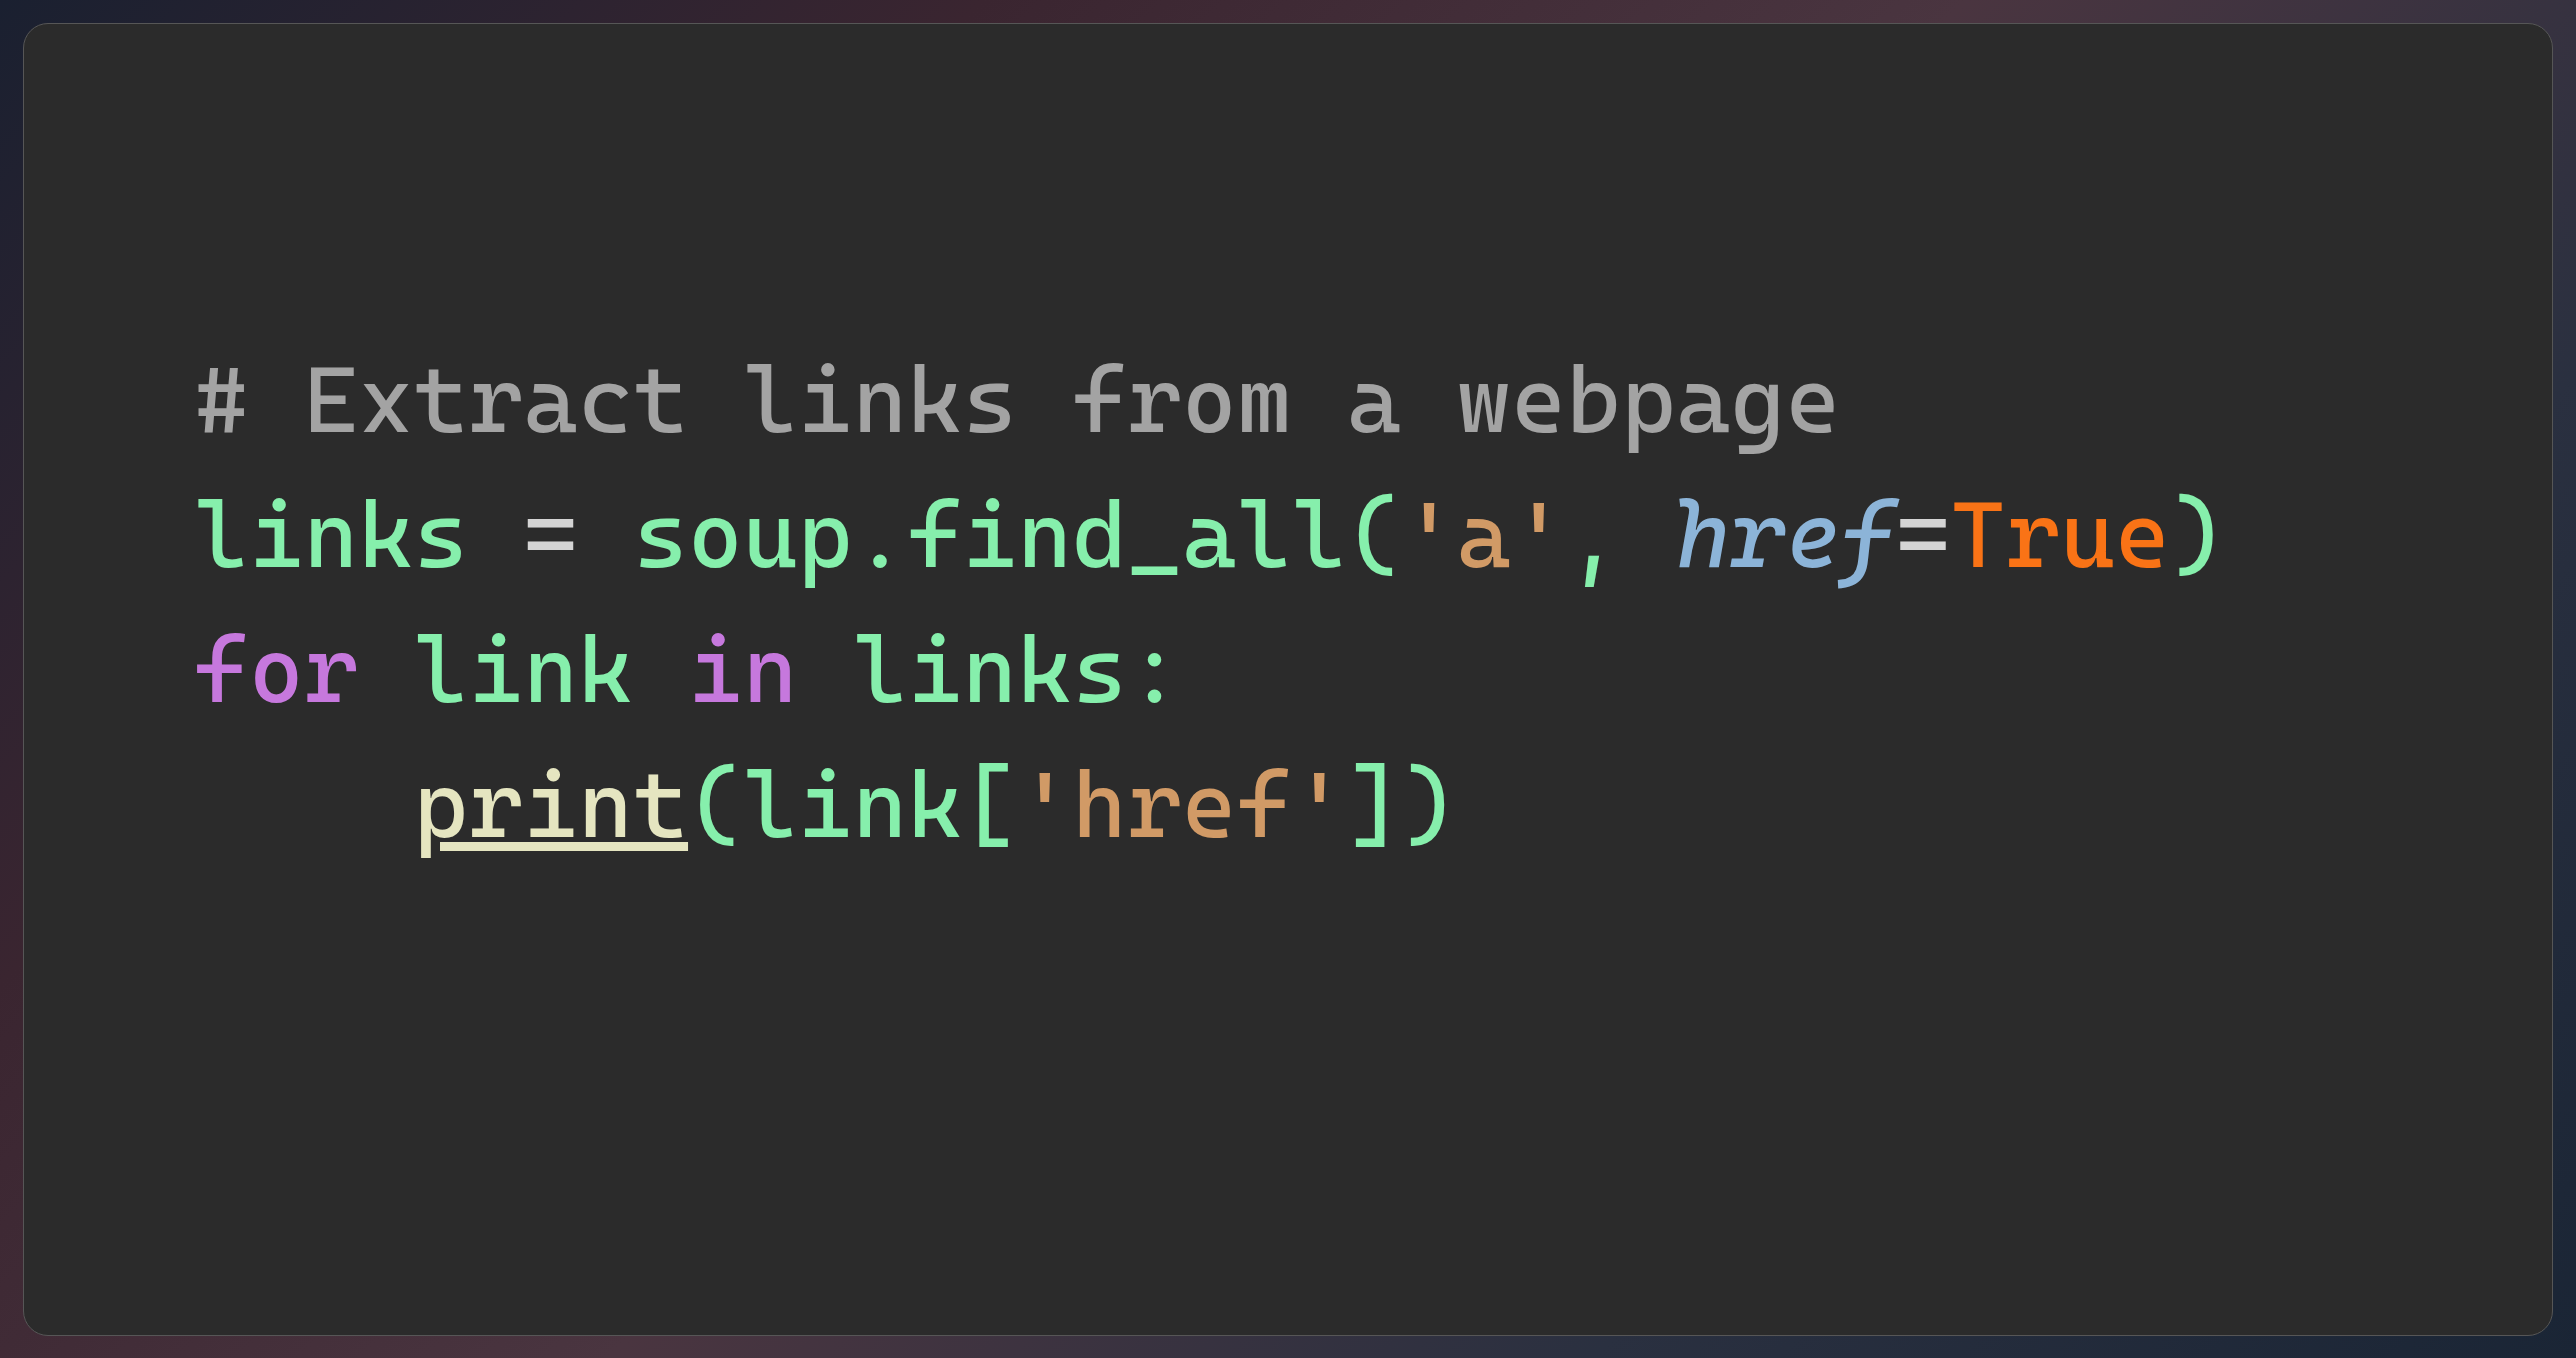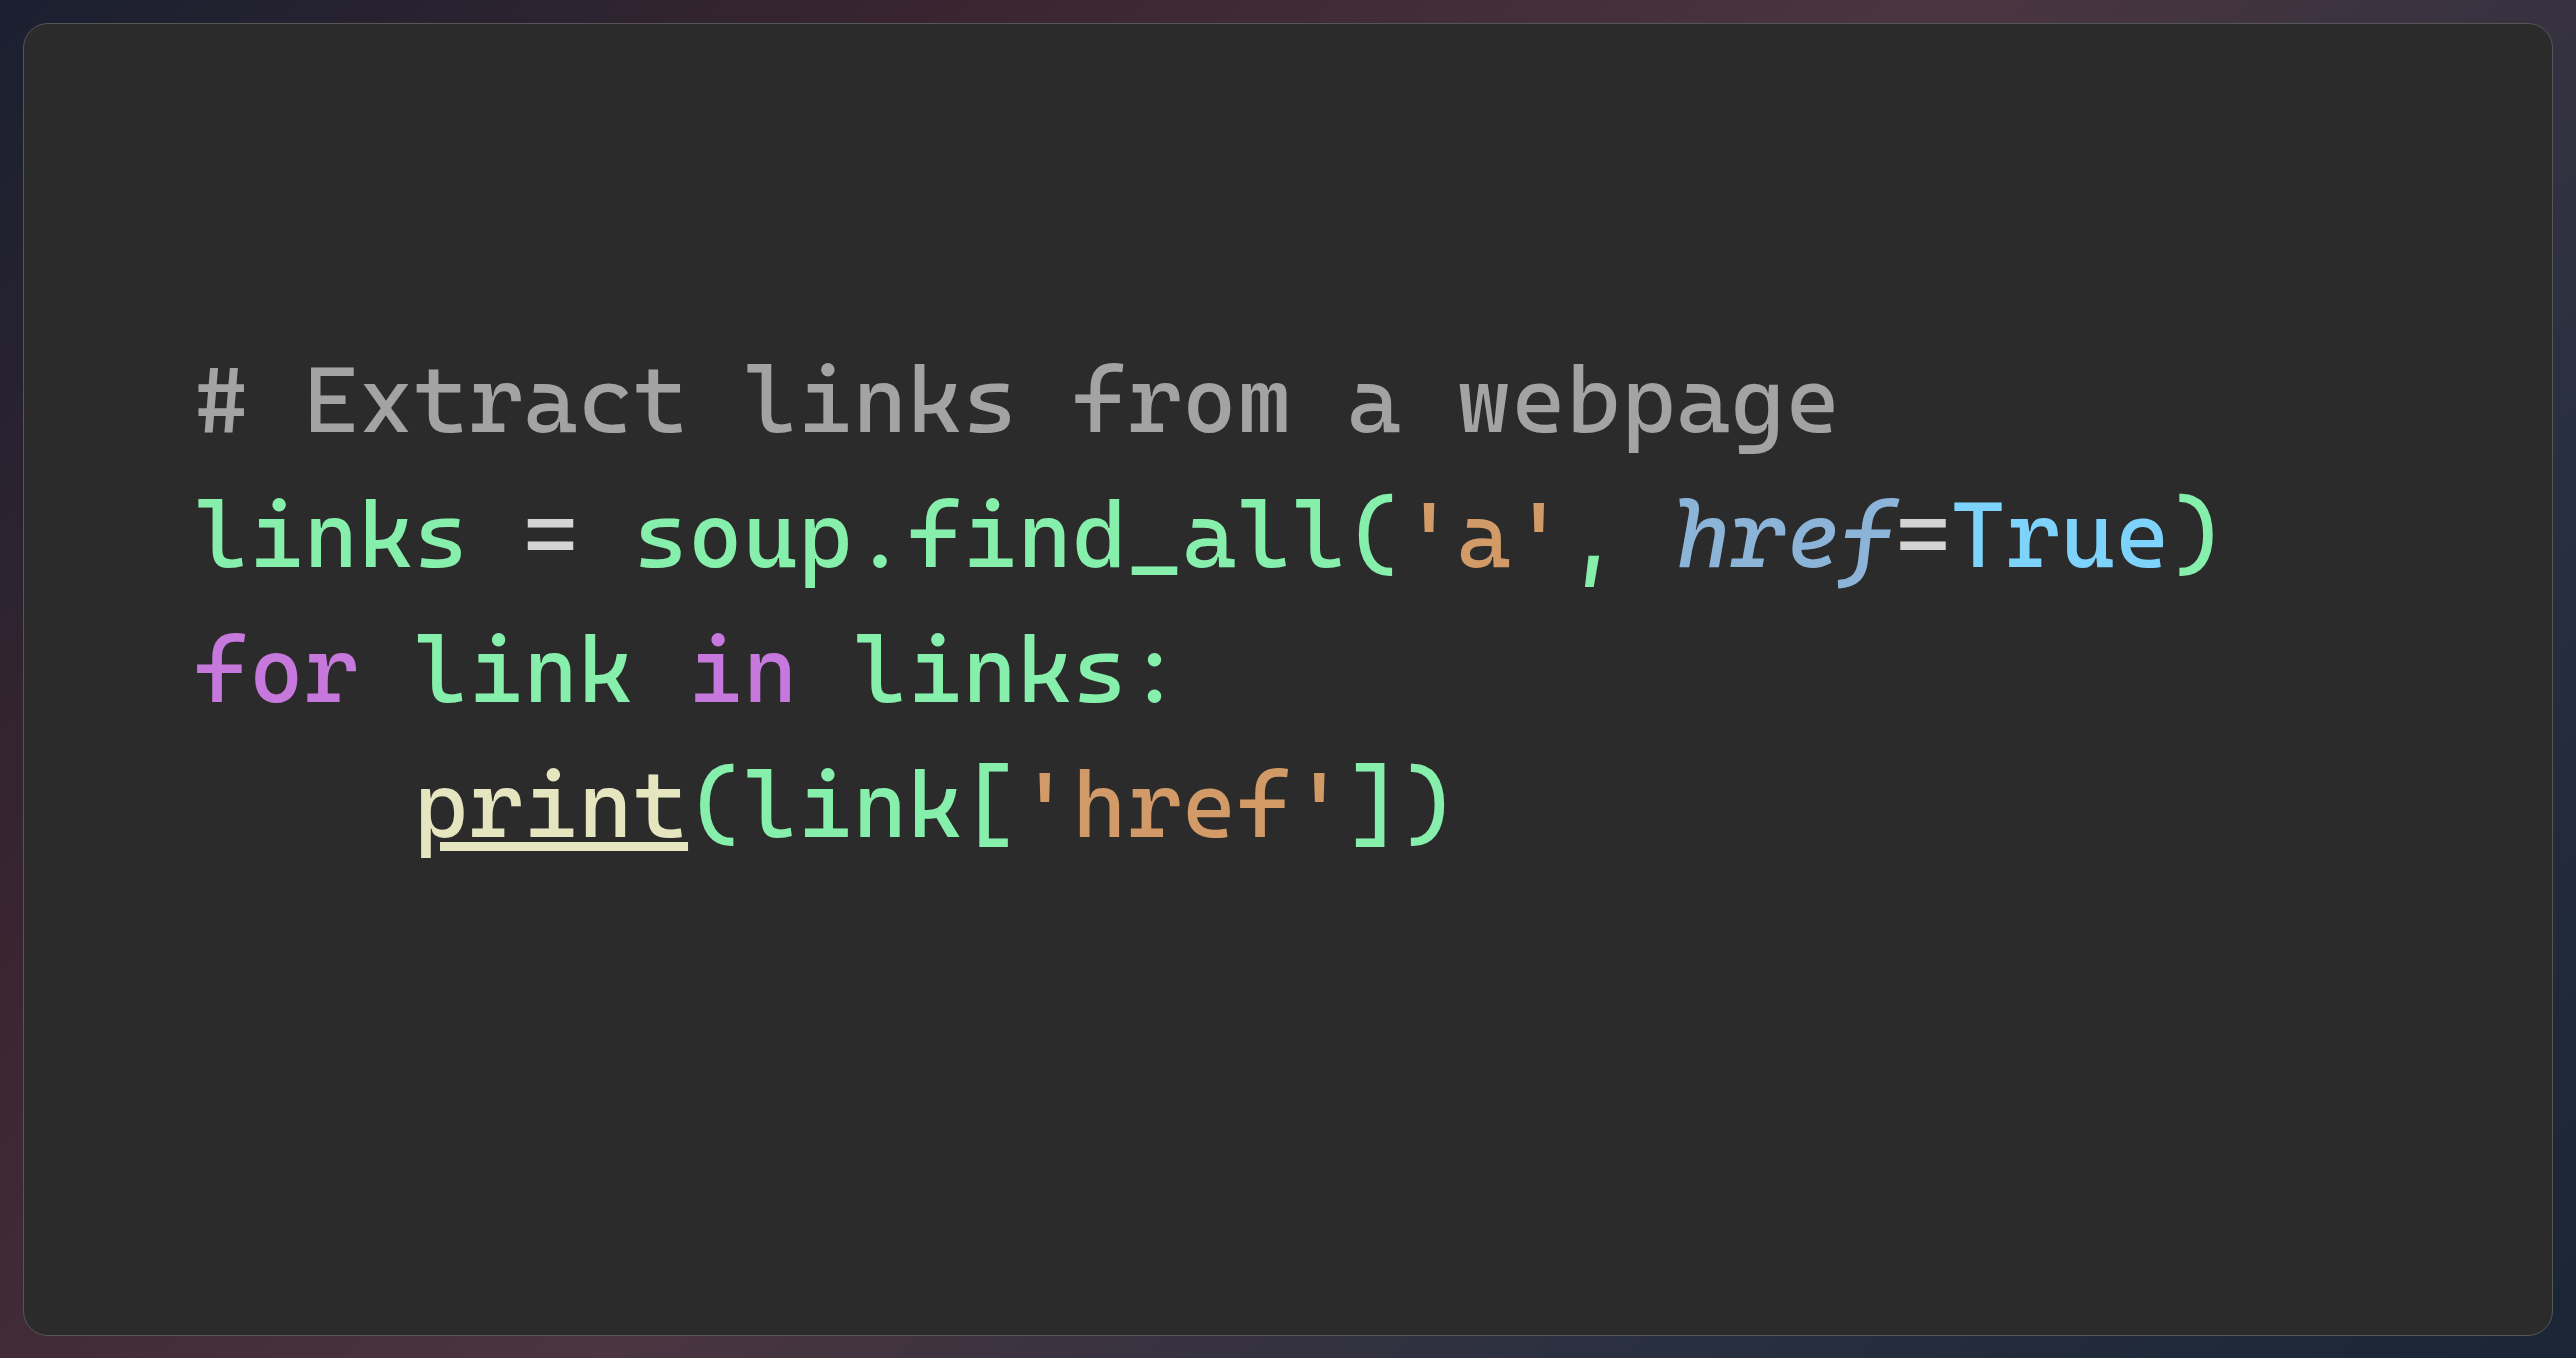--- a/index.html
+++ b/index.html
@@ -32,21 +32,21 @@
       line-height: 1.45;
       color: #d4d4d4;
       white-space: pre;
       letter-spacing: 0.4px;
     }
     .tok-comment { color: #a3a3a3; }
     .tok-default { color: #86efac; }
     .tok-operator { color: #d4d4d4; }
     .tok-string  { color: #d19a66; }
     .tok-param   { color: #8cb4d8; font-style: italic; }
-    .tok-const   { color: #7dd3fc; }
+    .tok-const   { color: #f97316; }
     .tok-keyword { color: #c678dd; margin-top: 45px; }
     .tok-func    { color: #e5e5c0; text-decoration: underline; }
   </style>
 </head>
 <body>
 
 <div class="code-panel">
 <pre class="code"><span class="tok-comment"># Extract links from a webpage</span>
 <span class="tok-default">links</span><span class="tok-operator"> = </span><span class="tok-default">soup.</span><span class="tok-default">find_all</span><span class="tok-default">(</span><span class="tok-string">'a'</span><span class="tok-default">, </span><span class="tok-param">href</span><span class="tok-operator">=</span><span class="tok-const">True</span><span class="tok-default">)</span>
 <span class="tok-keyword">for</span><span> </span><span class="tok-default">link</span><span> </span><span class="tok-keyword">in</span><span> </span><span class="tok-default">links</span><span class="tok-default">:</span>

